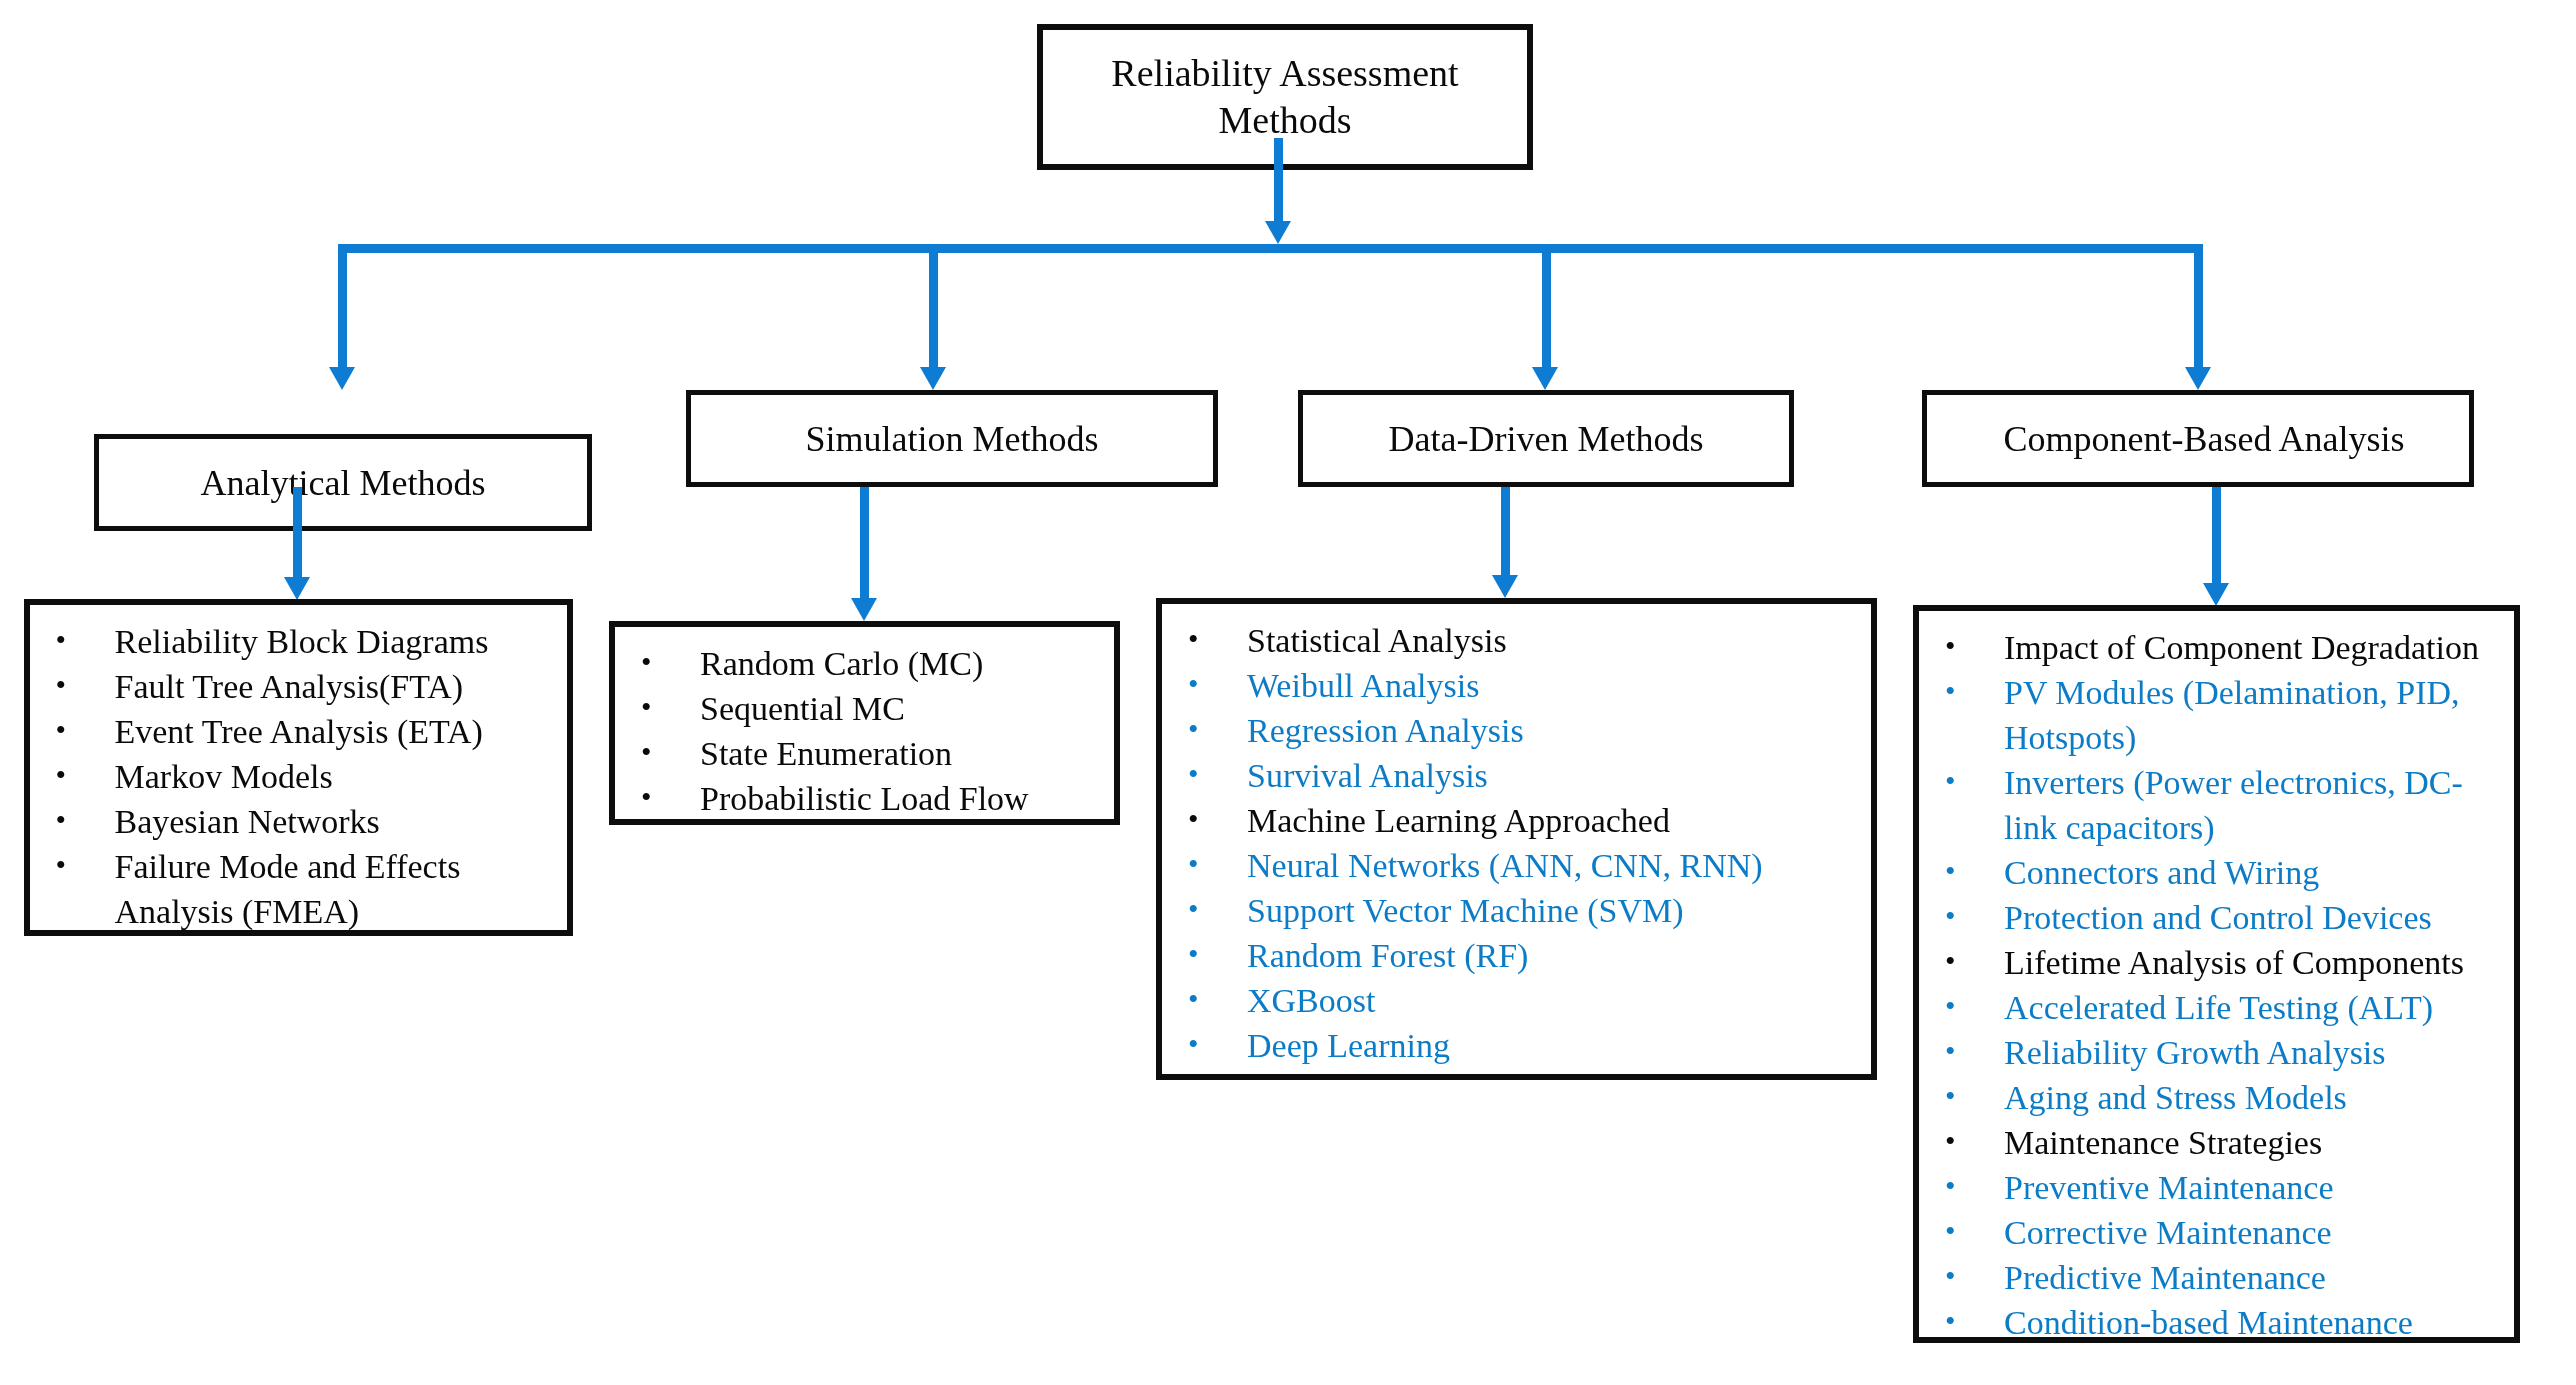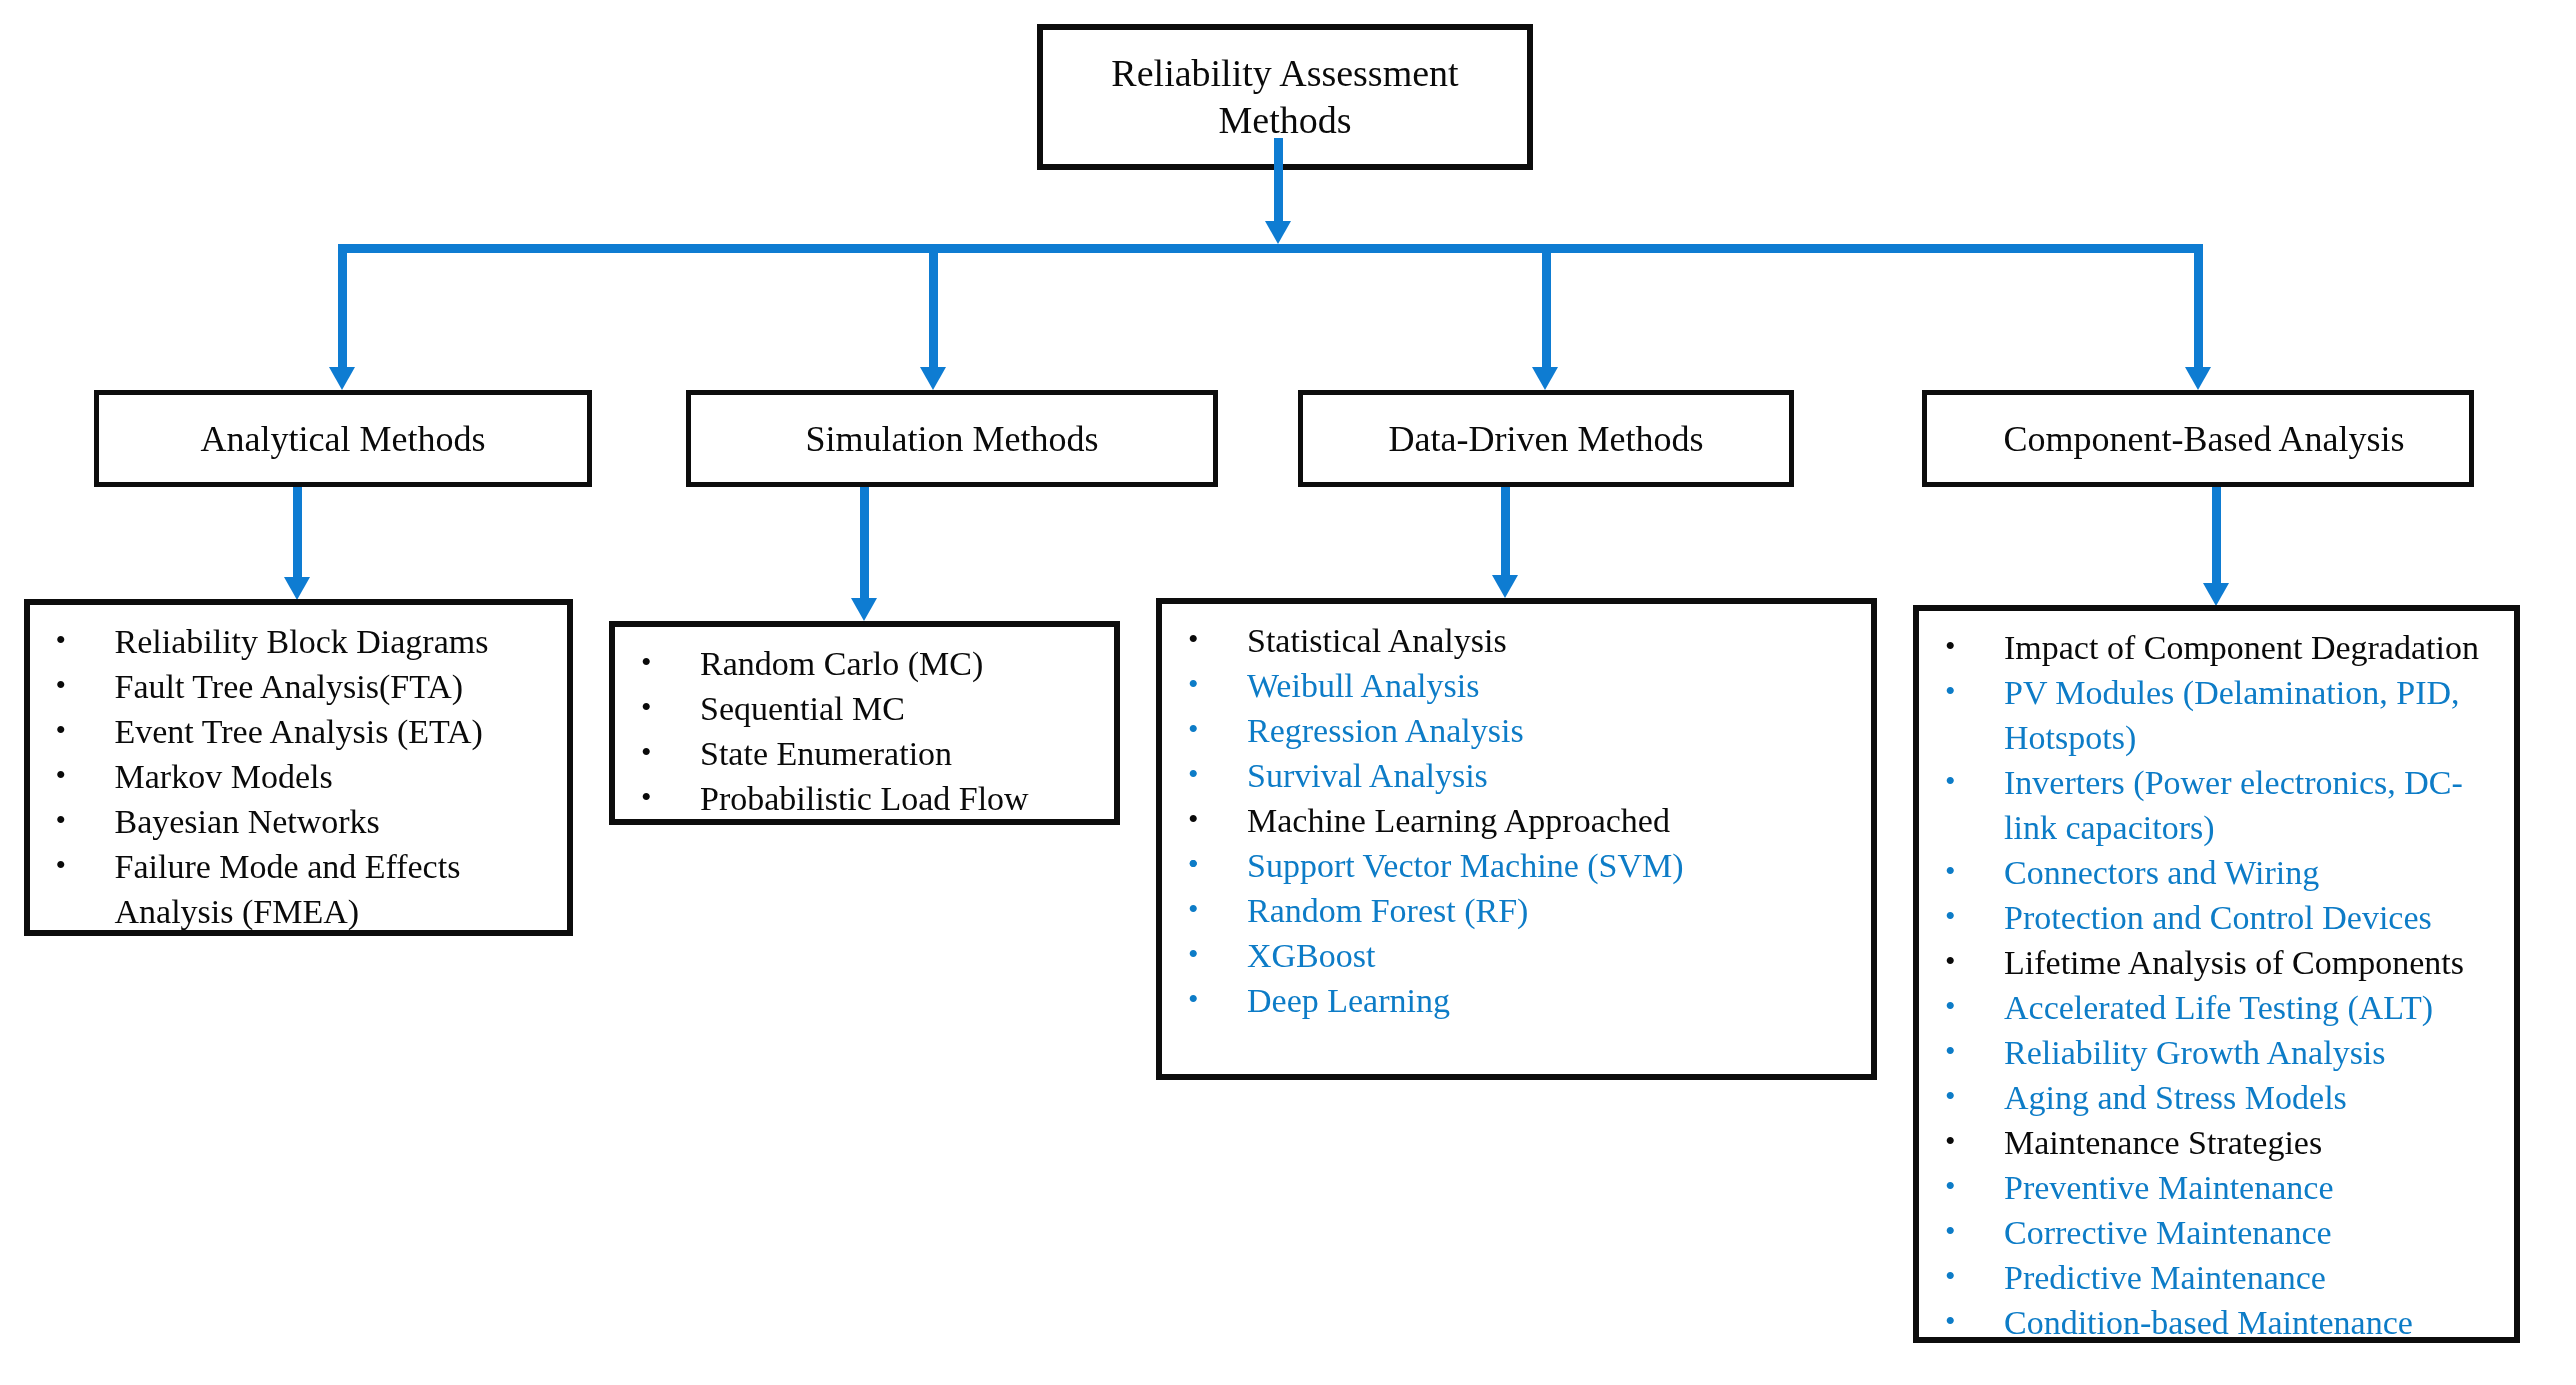--- a/index.html
+++ b/index.html
@@ -16,21 +16,21 @@
   .box{position:absolute;background:#fff;border:5.3px solid var(--border);box-sizing:border-box;}
   .titlebox{
     left:1037px;top:24px;width:496px;height:146px;border-width:6px;
     display:flex;flex-direction:column;align-items:center;justify-content:center;
     font-size:38px;line-height:47px;text-align:center;
   }
   .header{
     top:390px;height:97px;border-width:5.3px;
     display:flex;align-items:center;justify-content:center;font-size:36px;white-space:nowrap;
   }
-  #hdr-analytical{left:94px;width:498px;}
+  #hdr-analytical{left:94px;width:498px;margin-top:44px;}
   #hdr-simulation{left:686px;width:532px;}
   #hdr-datadriven{left:1298px;width:496px;}
   #hdr-component{left:1922px;width:552px;padding-left:12px;}
   .listbox{border-width:6px;font-size:34px;padding-top:13.6px;}
   #list-analytical{left:23.5px;top:599px;width:549px;height:337px;}
   #list-simulation{left:609px;top:621px;width:511px;height:204px;}
   #list-datadriven{left:1156px;top:598px;width:721px;height:482px;}
   #list-component{left:1913px;top:605px;width:607px;height:738px;}
   .diagram-item{position:relative;padding-left:85px;padding-right:10.6px;line-height:45px;}
   .diagram-item .bullet{position:absolute;left:26px;top:-1.5px;font-size:30px;}
@@ -174,20 +174,21 @@
         <span class="item-text">Survival Analysis</span>
       </div>
 
       <div class="diagram-item black">
         <span class="bullet">•</span>
         <span class="item-text">Machine Learning Approached</span>
       </div>
 
       <div class="diagram-item blue">
         <span class="bullet">•</span>
+        <span class="item-text">Neural Networks (ANN, CNN, RNN)</span>
       </div>
 
       <div class="diagram-item blue">
         <span class="bullet">•</span>
         <span class="item-text">Support Vector Machine (SVM)</span>
       </div>
 
       <div class="diagram-item blue">
         <span class="bullet">•</span>
         <span class="item-text">Random Forest (RF)</span>

